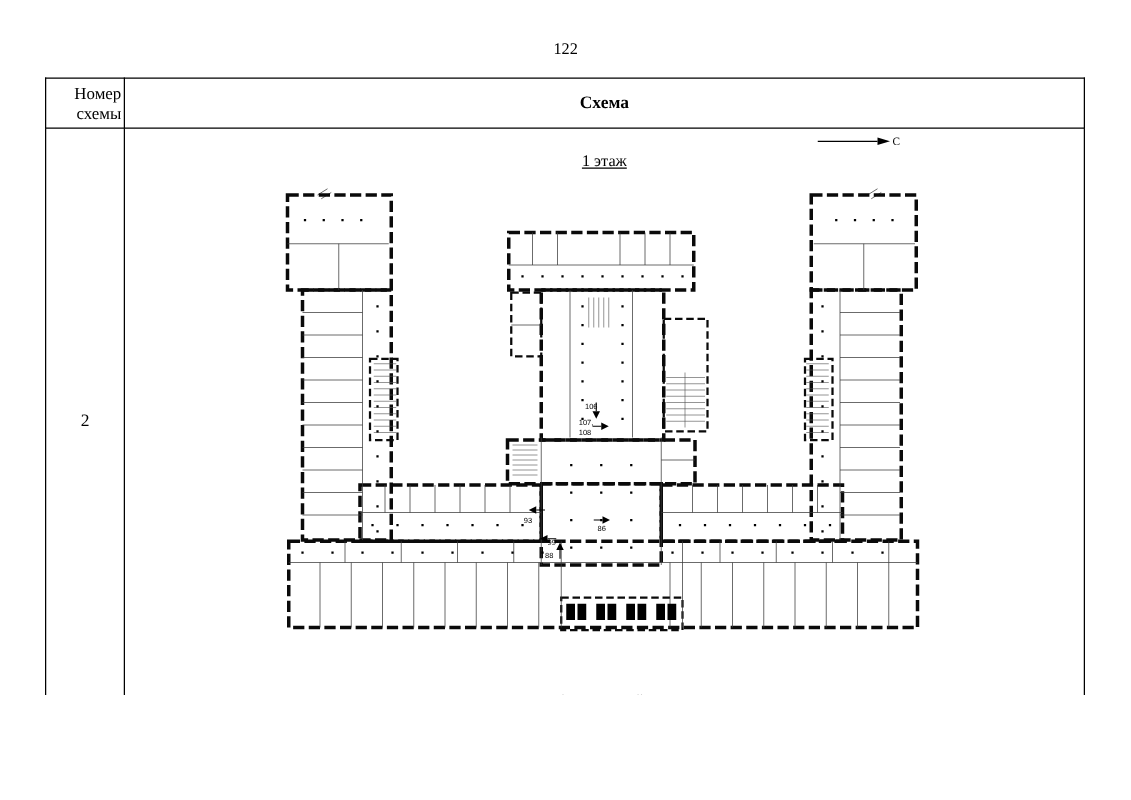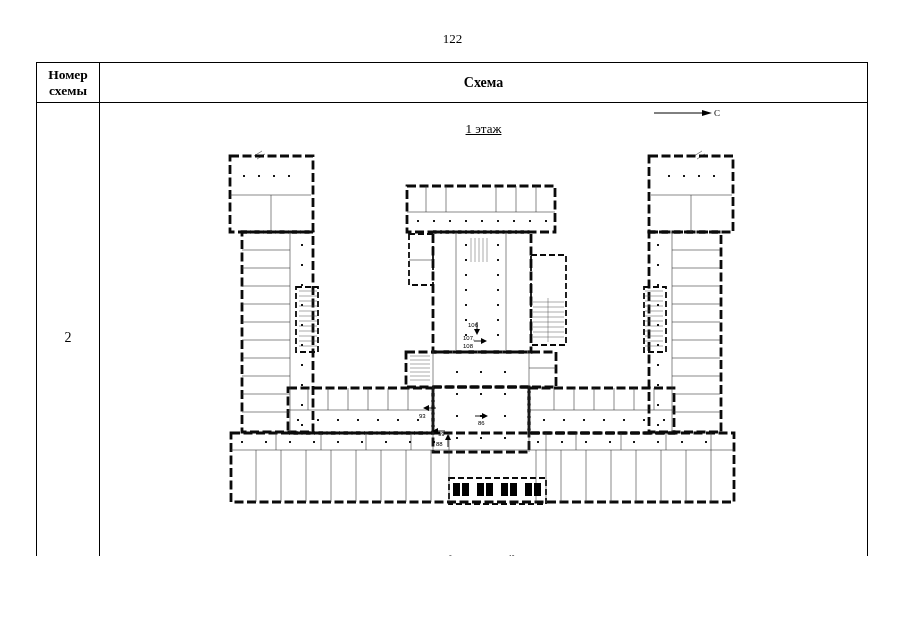--- a/index.html
+++ b/index.html
@@ -6,21 +6,21 @@
   html,body { width:905px; height:640px; background:#ffffff; color:#000;
               font-family:"Liberation Serif", serif; }
   .page { position:relative; width:905px; height:556px; background:#fff; overflow:hidden; }
 
   .page-number { position:absolute; top:31px; left:0; width:905px; text-align:center;
                  font-size:13px; }
 
   table.scheme-table { position:absolute; left:36px; top:62px; width:832px; height:510px;
                        border-collapse:collapse; table-layout:fixed; }
   .scheme-table th, .scheme-table td { border:1px solid #000; }
-  th.col-num { font-size:13.5px; font-weight:bold; text-align:center; vertical-align:middle;
+  th.col-num { font-size:13.5px; font-weight:normal; text-align:right; vertical-align:middle;
                line-height:1.15; padding:2px; height:40px; }
   th.col-scheme { font-size:14px; font-weight:bold; text-align:center; vertical-align:middle; }
   td.num-cell { text-align:center; vertical-align:middle; font-size:14px; }
   td.scheme-cell { vertical-align:top; padding:0; }
   .scheme-area { position:relative; width:100%; height:468px; overflow:hidden; }
 
   .north { position:absolute; left:554px; top:2px; }
   .floor-title { position:absolute; left:0; top:18px; width:100%; text-align:center;
                  font-size:13px;text-decoration:underline; }
   .plan { position:absolute; left:126px; top:47px; }

